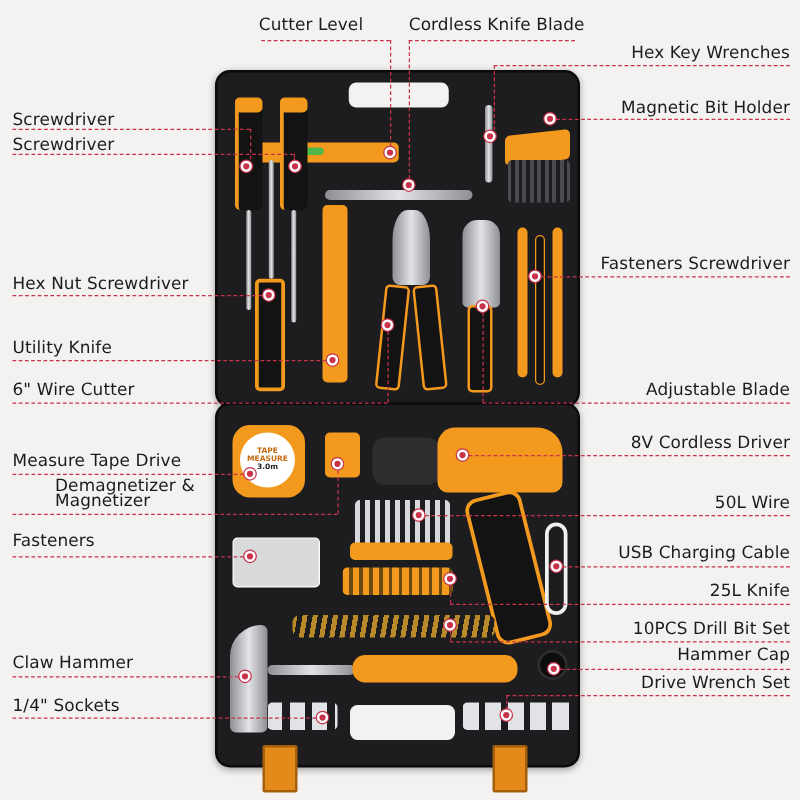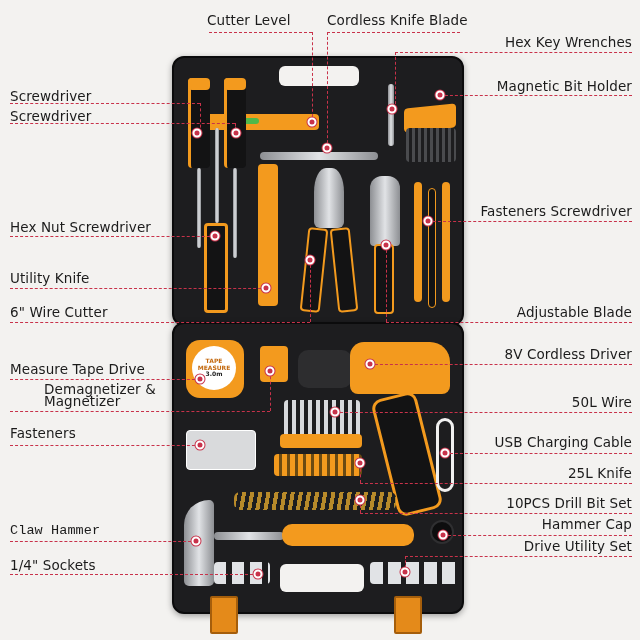--- a/index.html
+++ b/index.html
@@ -152,21 +152,21 @@
       <div class="label" style="left: 10px; top: 363px;">Measure Tape Drive</div>
       <div class="dash" style="left: 10px; top: 379px; width: 190px;"></div>
       <div class="dot" style="left: 200px; top: 379px;"></div>
       <div class="label" style="left: 10px; top: 383px; line-height: 12px; margin-left: 34px;">Demagnetizer &amp;<br>Magnetizer</div>
       <div class="dash" style="left: 10px; top: 411px; width: 260px;"></div>
       <div class="vdash" style="left: 270px; top: 371px; height: 40px;"></div>
       <div class="dot" style="left: 270px; top: 371px;"></div>
       <div class="label" style="left: 10px; top: 427px;">Fasteners</div>
       <div class="dash" style="left: 10px; top: 445px; width: 190px;"></div>
       <div class="dot" style="left: 200px; top: 445px;"></div>
-      <div class="label" style="left: 10px; top: 524px; font-family: Liberation Mono, monospace;">Claw Hammer</div>
+      <div class="label" style="left: 10px; top: 524px;">Claw Hammer</div>
       <div class="dash" style="left: 10px; top: 541px; width: 186px;"></div>
       <div class="dot" style="left: 196px; top: 541px;"></div>
       <div class="label" style="left: 10px; top: 559px;">1/4" Sockets</div>
       <div class="dash" style="left: 10px; top: 574px; width: 248px;"></div>
       <div class="dot" style="left: 258px; top: 574px;"></div>
       <div class="label right" style="right: 8px; top: 36px;">Hex Key Wrenches</div>
       <div class="dash" style="left: 395px; top: 52px; width: 237px;"></div>
       <div class="vdash" style="left: 395px; top: 52px; height: 57px;"></div>
       <div class="dot" style="left: 392px; top: 109px;"></div>
       <div class="label right" style="right: 8px; top: 80px;">Magnetic Bit Holder</div>
@@ -192,21 +192,21 @@
       <div class="dash" style="left: 360px; top: 483px; width: 272px;"></div>
       <div class="vdash" style="left: 360px; top: 463px; height: 20px;"></div>
       <div class="dot" style="left: 360px; top: 463px;"></div>
       <div class="label right" style="right: 8px; top: 497px; text-align: right;">10PCS Drill Bit Set</div>
       <div class="dash" style="left: 360px; top: 513px; width: 272px;"></div>
       <div class="vdash" style="left: 360px; top: 500px; height: 13px;"></div>
       <div class="dot" style="left: 360px; top: 500px;"></div>
       <div class="label right" style="right: 8px; top: 518px;">Hammer Cap</div>
       <div class="dash" style="left: 443px; top: 535px; width: 189px;"></div>
       <div class="dot" style="left: 443px; top: 535px;"></div>
-      <div class="label right" style="right: 8px; top: 540px;">Drive Utility Set</div>
+      <div class="label right" style="right: 8px; top: 540px;">Drive Wrench Set</div>
       <div class="dash" style="left: 405px; top: 556px; width: 227px;"></div>
       <div class="vdash" style="left: 405px; top: 556px; height: 16px;"></div>
       <div class="dot" style="left: 405px; top: 572px;"></div>
       <div class="label" style="left: 207px; top: 14px;">Cutter Level</div>
       <div class="dash" style="left: 209px; top: 32px; width: 103px;"></div>
       <div class="vdash" style="left: 312px; top: 32px; height: 90px;"></div>
       <div class="dot" style="left: 312px; top: 122px;"></div>
       <div class="label" style="left: 327px; top: 14px;">Cordless Knife Blade</div>
       <div class="dash" style="left: 327px; top: 32px; width: 133px;"></div>
       <div class="vdash" style="left: 327px; top: 32px; height: 116px;"></div>

